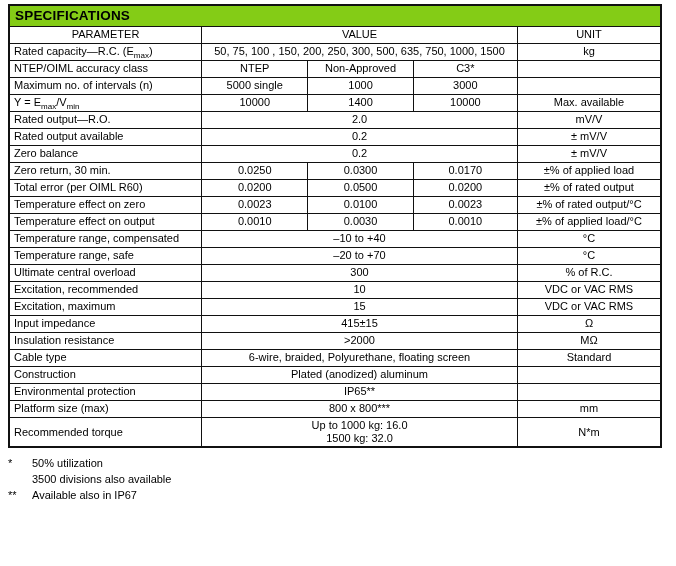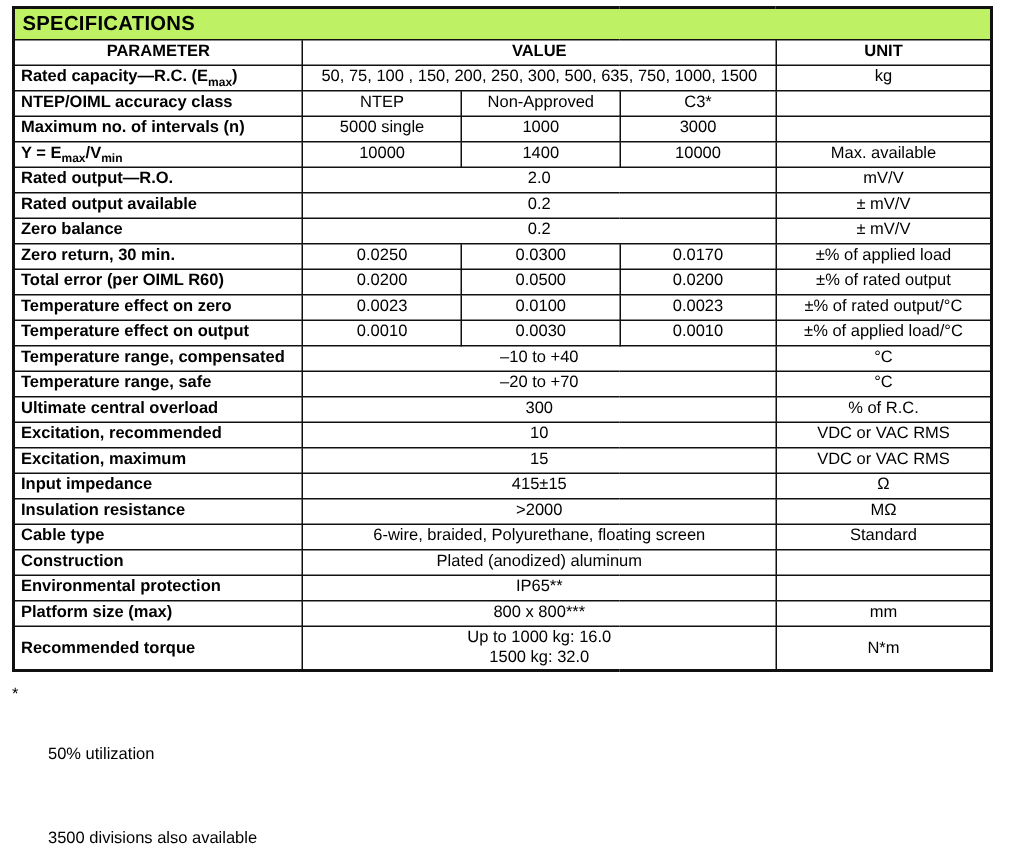--- a/index.html
+++ b/index.html
@@ -25,35 +25,35 @@
   }
   table.spec th, table.spec td {
     border: 1px solid #111111;
     font-size: 11px;
     line-height: 1.2;
     padding: 1px 4px;
     height: 14px;
     overflow: hidden;
   }
   tr.title-row th {
-    background: #bef264;
+    background: #84cc16;
     text-align: left;
     font-size: 13.5px;
     font-weight: bold;
     height: 18px;
     padding-left: 5px;
     letter-spacing: 0.2px;
   }
   tr.head-row th {
     text-align: center;
-    font-weight: bold;
+    font-weight: normal;
     font-size: 11px;
   }
   td.param {
-    font-weight: bold;
+    font-weight: normal;
     text-align: left;
     padding-left: 5px;
   }
   td.val, td.unit {
     text-align: center;
     white-space: pre-line;
   }
   sub {
     font-size: 8px;
     line-height: 0;
@@ -66,21 +66,20 @@
     display: flex;
     line-height: 16px;
   }
   .fn-marker {
     width: 24px;
     flex: 0 0 24px;
     padding-left: 3px;
   }
   .fn-text {
     flex: 1;
-    margin-top: 40px;
   }
 </style>
 </head>
 <body>
 
 <div class="page">
 
   <table class="spec">
     <colgroup>
       <col style="width:192px">

